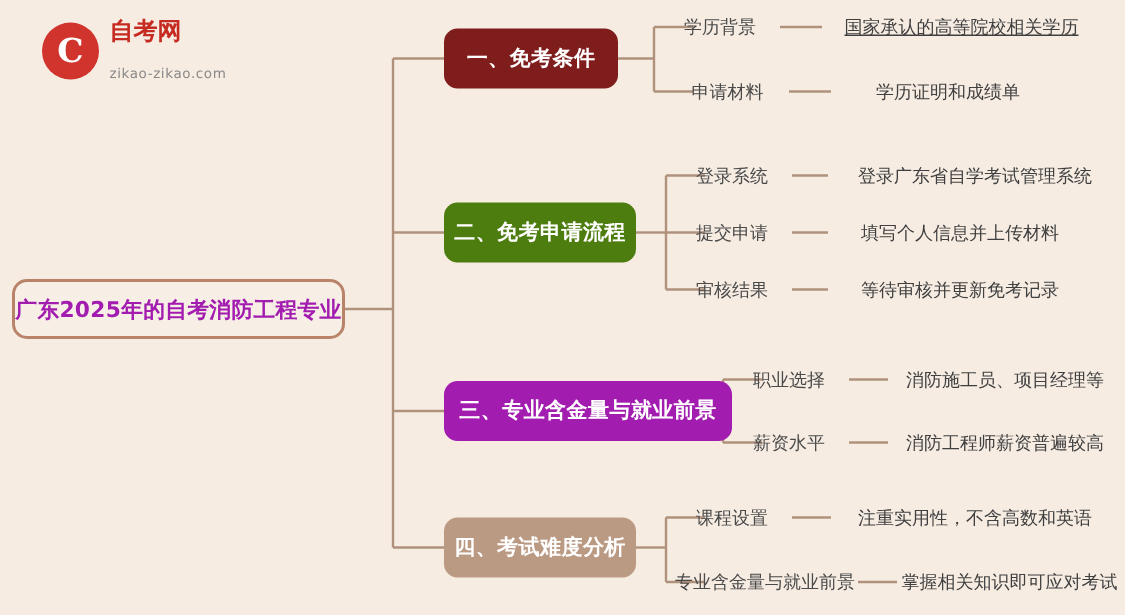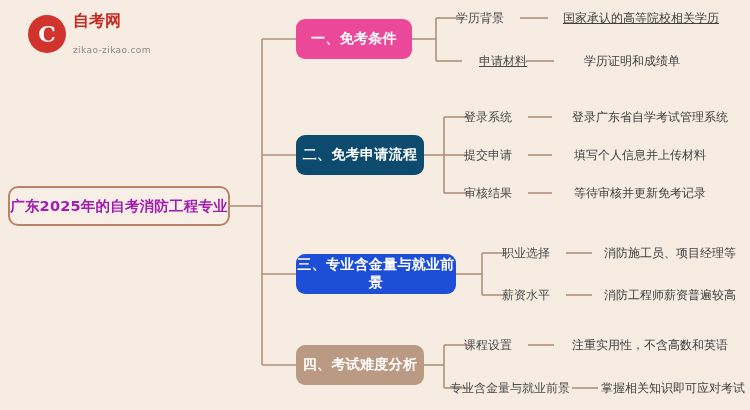--- a/index.html
+++ b/index.html
@@ -25,23 +25,23 @@
     letter-spacing:.2px;
   }
 
   .branch{
     border-radius:9px;
     color:#fff;
     font-size:14px;
     font-weight:bold;
     letter-spacing:.3px;
   }
-  .b1{left:296px;top:19px;width:116px;height:40px;background:#ec4899;}
-  .b2{left:296px;top:135px;width:128px;height:40px;background:#0c4a6e;}
-  .b3{left:296px;top:254px;width:160px;height:40px;background:#1d4ed8;}
+  .b1{left:296px;top:19px;width:116px;height:40px;background:#7f1d1d;}
+  .b2{left:296px;top:135px;width:128px;height:40px;background:#4d7c0f;}
+  .b3{left:296px;top:254px;width:192px;height:40px;background:#a21caf;}
   .b4{left:296px;top:345px;width:128px;height:40px;background:#bb9a84;}
 
   .sub{
     color:#4a4a4a;font-size:12px;
     background:transparent;
     padding:0 2px;
     white-space:nowrap;
   }
   .leaf{
     color:#3f3f3f;font-size:12px;
@@ -119,21 +119,21 @@
       <span class="logo-cn">自考网</span>
       <span class="logo-en">zikao-zikao.com</span>
     </div>
   </div>
 
   <div class="node root">广东2025年的自考消防工程专业</div>
 
   <div class="node branch b1">一、免考条件</div>
   <div class="node sub" style="left:438px;top:7px;width:84px;height:22px;">学历背景</div>
   <div class="node leaf" style="left:546px;top:7px;width:190px;height:22px;text-decoration:underline;">国家承认的高等院校相关学历</div>
-  <div class="node sub" style="left:458px;top:50px;width:90px;height:22px;text-decoration:underline;">申请材料</div>
+  <div class="node sub" style="left:440px;top:50px;width:90px;height:22px;">申请材料</div>
   <div class="node leaf" style="left:552px;top:50px;width:160px;height:22px;">学历证明和成绩单</div>
 
   <div class="node branch b2">二、免考申请流程</div>
   <div class="node sub" style="left:446px;top:106px;width:84px;height:22px;">登录系统</div>
   <div class="node leaf" style="left:550px;top:106px;width:200px;height:22px;">登录广东省自学考试管理系统</div>
   <div class="node sub" style="left:446px;top:144px;width:84px;height:22px;">提交申请</div>
   <div class="node leaf" style="left:550px;top:144px;width:180px;height:22px;">填写个人信息并上传材料</div>
   <div class="node sub" style="left:446px;top:182px;width:84px;height:22px;">审核结果</div>
   <div class="node leaf" style="left:550px;top:182px;width:180px;height:22px;text-align:center;">等待审核并更新免考记录</div>
 

